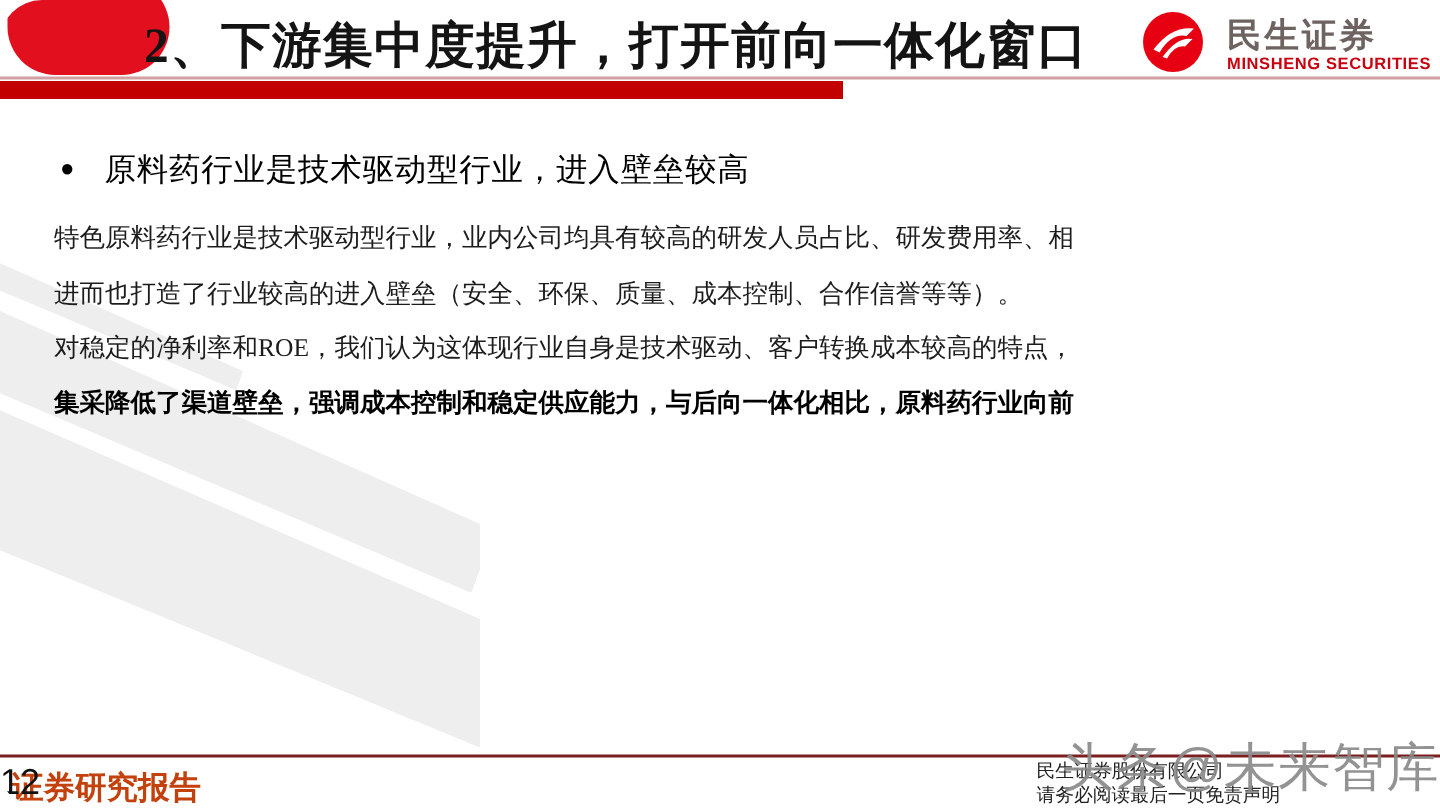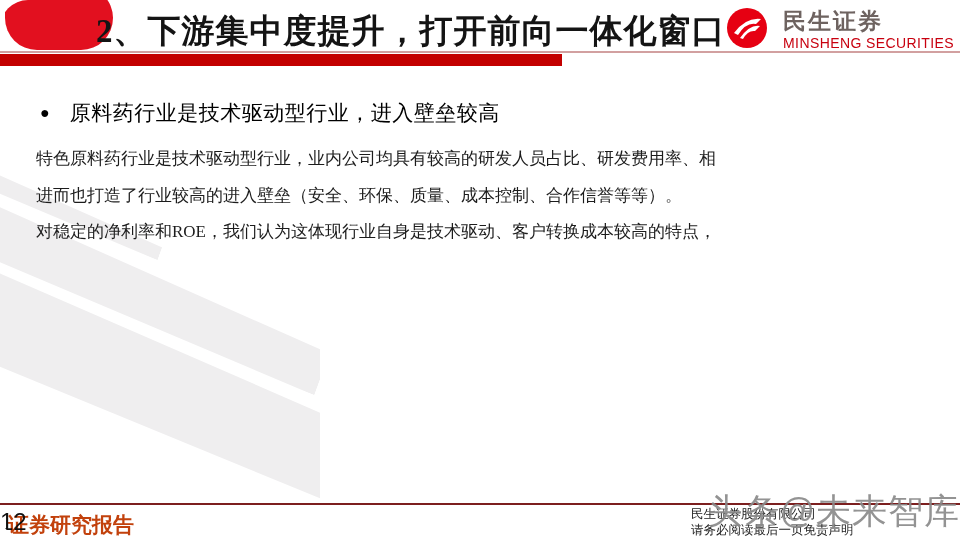--- a/index.html
+++ b/index.html
@@ -26,21 +26,21 @@
   }
   .logo{
     position:absolute;right:6px;top:8px;display:flex;align-items:center;gap:16px;
   }
   .logo-text{display:flex;flex-direction:column;line-height:1;}
   .logo-cn{
     font-size:23px;font-weight:700;color:#6e6360;letter-spacing:2px;
     font-family:"Liberation Sans","DejaVu Sans",sans-serif;
   }
   .logo-en{
-    font-size:14px;font-weight:400;color:#c8000f;letter-spacing:.4px;margin-top:3px;
+    font-size:11px;font-weight:700;color:#c8000f;letter-spacing:.4px;margin-top:3px;
   }
   
   .bg-swoosh{position:absolute;left:0;top:160px;width:320px;height:340px;overflow:hidden;pointer-events:none;}
   .band{position:absolute;background:#efeeef;transform:rotate(20deg);}
   .band1{left:-70px;top:30px;width:240px;height:30px;clip-path:polygon(0 0,100% 55%,100% 100%,0 60%);}
   .band2{left:-90px;top:90px;width:430px;height:74px;clip-path:polygon(0 0,100% 40%,100% 100%,0 70%);}
   .band3{left:-110px;top:170px;width:540px;height:110px;clip-path:polygon(0 0,100% 30%,100% 100%,0 80%);}
   
   .bullet-row{
     position:absolute;left:40px;top:99px;display:flex;align-items:center;gap:20px;
@@ -110,20 +110,21 @@
 
   <div class="bullet-row">
     <span class="bullet-dot">●</span>
     <span class="bullet-heading">原料药行业是技术驱动型行业，进入壁垒较高</span>
   </div>
 
   <div class="body-text">
     <div class="line">特色原料药行业是技术驱动型行业，业内公司均具有较高的研发人员占比、研发费用率、相</div>
     <div class="line">进而也打造了行业较高的进入壁垒（安全、环保、质量、成本控制、合作信誉等等）。</div>
     <div class="line">对稳定的净利率和ROE，我们认为这体现行业自身是技术驱动、客户转换成本较高的特点，</div>
+    <div class="line bold">集采降低了渠道壁垒，强调成本控制和稳定供应能力，与后向一体化相比，原料药行业向前</div>
   </div>
 
   <div class="footer-rule"></div>
   <div class="footer-left">证券研究报告</div>
   <div class="footer-page">12</div>
   <div class="footer-right">
     <div>民生证券股份有限公司</div>
     <div>请务必阅读最后一页免责声明</div>
   </div>
   <div class="toutiao-watermark">头条@未来智库</div>

